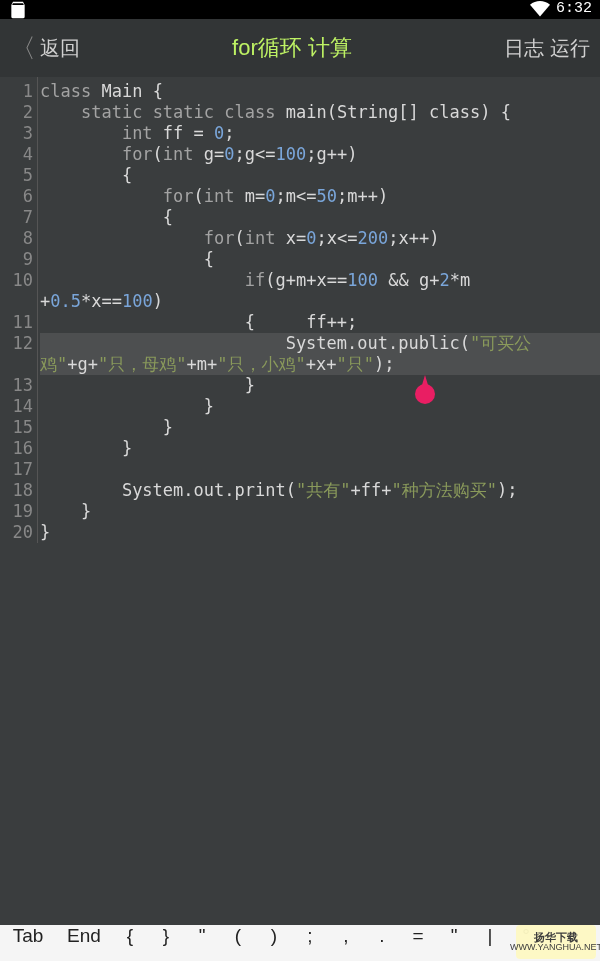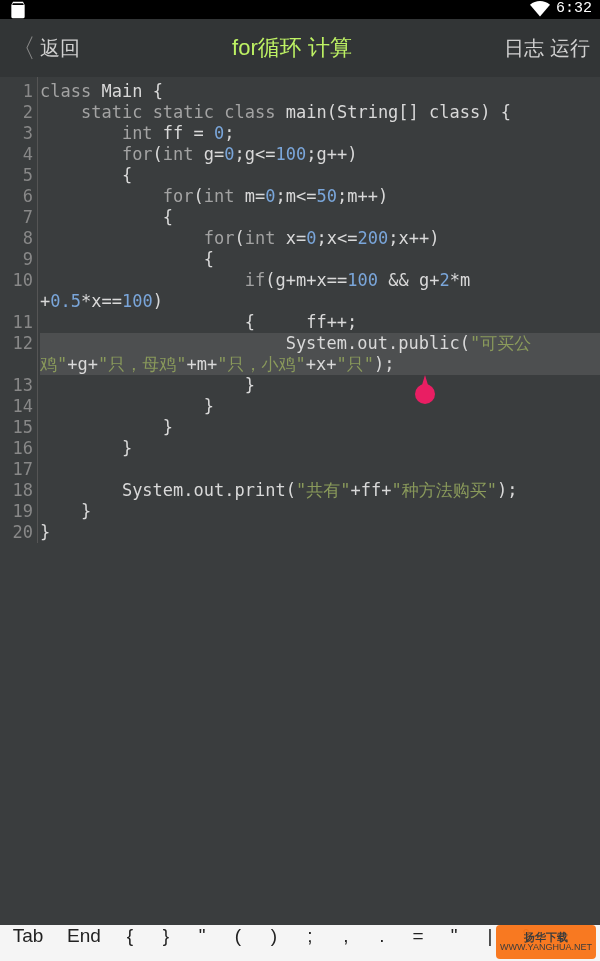--- a/index.html
+++ b/index.html
@@ -24,21 +24,21 @@
   .tok-num {color:#7aa6da;}
   .tok-op {color:#d9d9d9;}
   .tok-str {color:#8a9a5b;}
   .cursor-dot { position:absolute; width:20px; height:20px; background:#e91e63; border-radius:50%; left:375px; top:9px;}
   .cursor-dot::before{content:"";position:absolute;left:7px;top:-9px;width:0;height:0;border-left:3px solid transparent;border-right:3px solid transparent;border-bottom:10px solid #e91e63;}
   .line13wrap{position:relative;}
   .key-row { position:absolute; bottom:0; left:0; right:0; height:36px; background:#f5f5f5; display:flex; align-items:flex-start; color:#222;font-family:sans-serif;}
   .key-row .k { text-align:center; font-size:19px;}
   .k-tab{width:56px;} .k-end{width:56px;} .k-brace{width:36px;} .k-quote{width:36px;} .k-paren{width:36px;} .k-semi{width:36px;} .k-comma{width:36px;} .k-dot{width:36px;} .k-eq{width:36px;}
   .watermark { position:absolute; right:4px; bottom:2px; opacity:0.95;}
-  .wm-box{width:100px;height:34px;background:#f97316;border-radius:4px;display:flex;flex-direction:column;align-items:center;justify-content:center;font-size:9px;color:#333;font-family:sans-serif;line-height:1;}
+  .wm-box{width:80px;height:34px;background:#fef9c3;border-radius:4px;display:flex;flex-direction:column;align-items:center;justify-content:center;font-size:9px;color:#333;font-family:sans-serif;line-height:1;}
   .wm-top{font-size:11px;font-weight:bold;}
 </style>
 </head>
 <body>
 
 <div class="status-bar">
   <div class="status-left">
     <svg viewBox="0 0 24 24">
         <path d="M6 2l-2 4v14a2 2 0 002 2h12a2 2 0 002-2V6l-2-4H6zm0 2h12l1 2H5l1-2zm2 6a4 4 0 008 0h-2a2 2 0 01-4 0H8z"></path>
       </svg>

